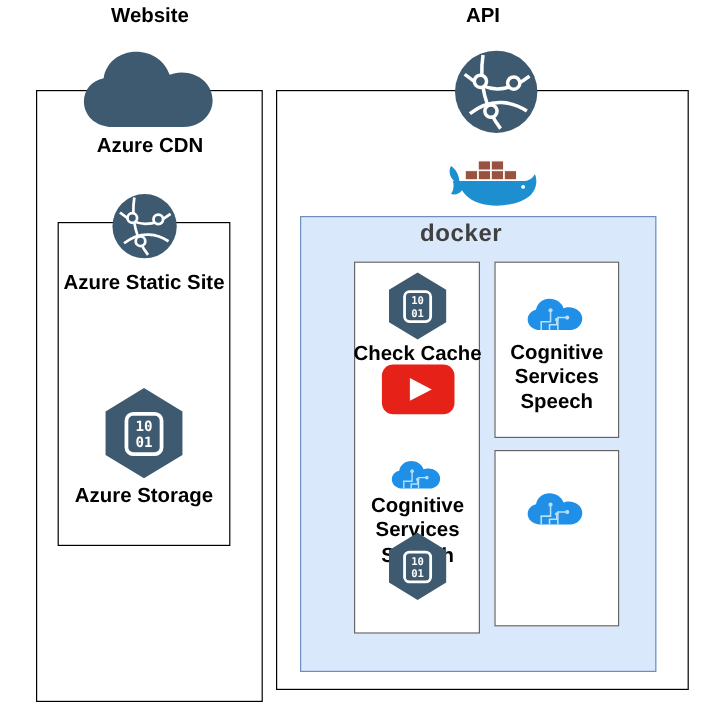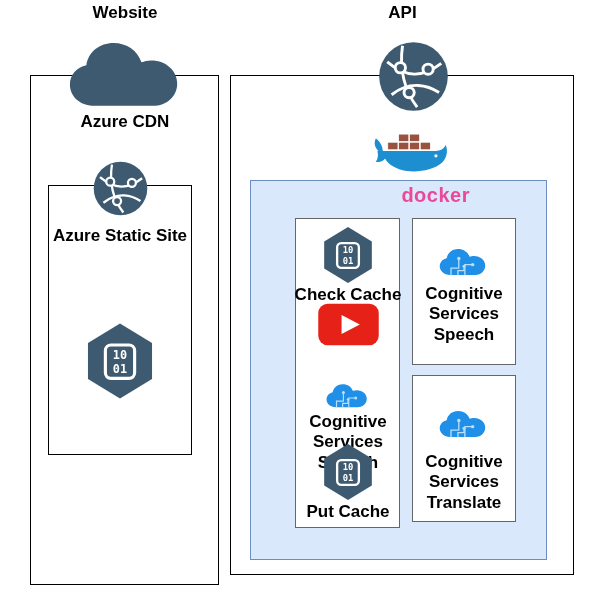--- a/index.html
+++ b/index.html
@@ -12,22 +12,22 @@
   .blue-box { background:#dae8fc; border:1px solid #6c8ebf; }
   .white-box { background:#ffffff; border:1px solid #666; }
   .title { position:absolute; text-align:center; font-weight:bold; font-size:17px; color:#000; }
   .label { position:absolute; text-align:center; font-weight:bold; font-size:17px; color:#000; line-height:1.2; }
   .icon { position:absolute; display:block; }
   .c-dark { color:#3d5a70; }
   .c-red  { color:#e62117; }
   .c-blue { color:#1f8fe8; }
   .c-docker { color:#1d8fd1; }
   .docker-word {
-    position:absolute; text-align:right; font-weight:bold; font-size:20px;
-    color:#ec4899; letter-spacing:0.5px;
+    position:absolute; text-align:left; font-weight:bold; font-size:20px;
+    color:#404040; letter-spacing:0.5px;
   }
   .defs { position:absolute; width:0; height:0; overflow:hidden; }
 </style>
 </head>
 <body>
 
 <div class="canvas">
 
   <svg class="defs" aria-hidden="true">
     <defs>
@@ -108,20 +108,21 @@
   <div class="label" style="left:30px; top:112px; width:190px;">Azure CDN</div>
 
   <svg class="icon c-dark" style="left:92px; top:160px; width:57px; height:57px;">
       <use href="#sym-globe"></use>
     </svg>
   <div class="label" style="left:48px; top:226px; width:144px;">Azure Static Site</div>
 
   <svg class="icon c-dark" style="left:83px; top:322px; width:74px; height:78px;">
       <use href="#sym-hex"></use>
     </svg>
+  <div class="label" style="left:48px; top:403px; width:144px;">Azure Storage</div>
 
   <svg class="icon c-dark" style="left:377px; top:40px; width:73px; height:73px;">
       <use href="#sym-globe"></use>
     </svg>
 
   <svg class="icon c-docker" style="left:373px; top:133px; width:76px; height:52px;">
       <use href="#sym-docker"></use>
     </svg>
   <div class="docker-word" style="left:350px; top:184px; width:120px;">docker</div>
 
@@ -135,25 +136,23 @@
     </svg>
 
   <svg class="icon c-blue" style="left:325px; top:376px; width:46px; height:34px;">
       <use href="#sym-cogcloud"></use>
     </svg>
   <div class="label" style="left:292px; top:412px; width:112px;">Cognitive Services Speech</div>
 
   <svg class="icon c-dark" style="left:321px; top:443px; width:54px; height:58px;">
       <use href="#sym-hex"></use>
     </svg>
-  <div class="label" style="left:292px; top:502px; width:112px;">Put Cache</div>
 
   <svg class="icon c-blue" style="left:438px; top:240px; width:52px; height:38px;">
       <use href="#sym-cogcloud"></use>
     </svg>
   <div class="label" style="left:408px; top:284px; width:112px;">Cognitive Services Speech</div>
 
   <svg class="icon c-blue" style="left:438px; top:402px; width:52px; height:38px;">
       <use href="#sym-cogcloud"></use>
     </svg>
-  <div class="label" style="left:408px; top:452px; width:112px;">Cognitive Services Translate</div>
 
 </div>
 
 </body></html>

